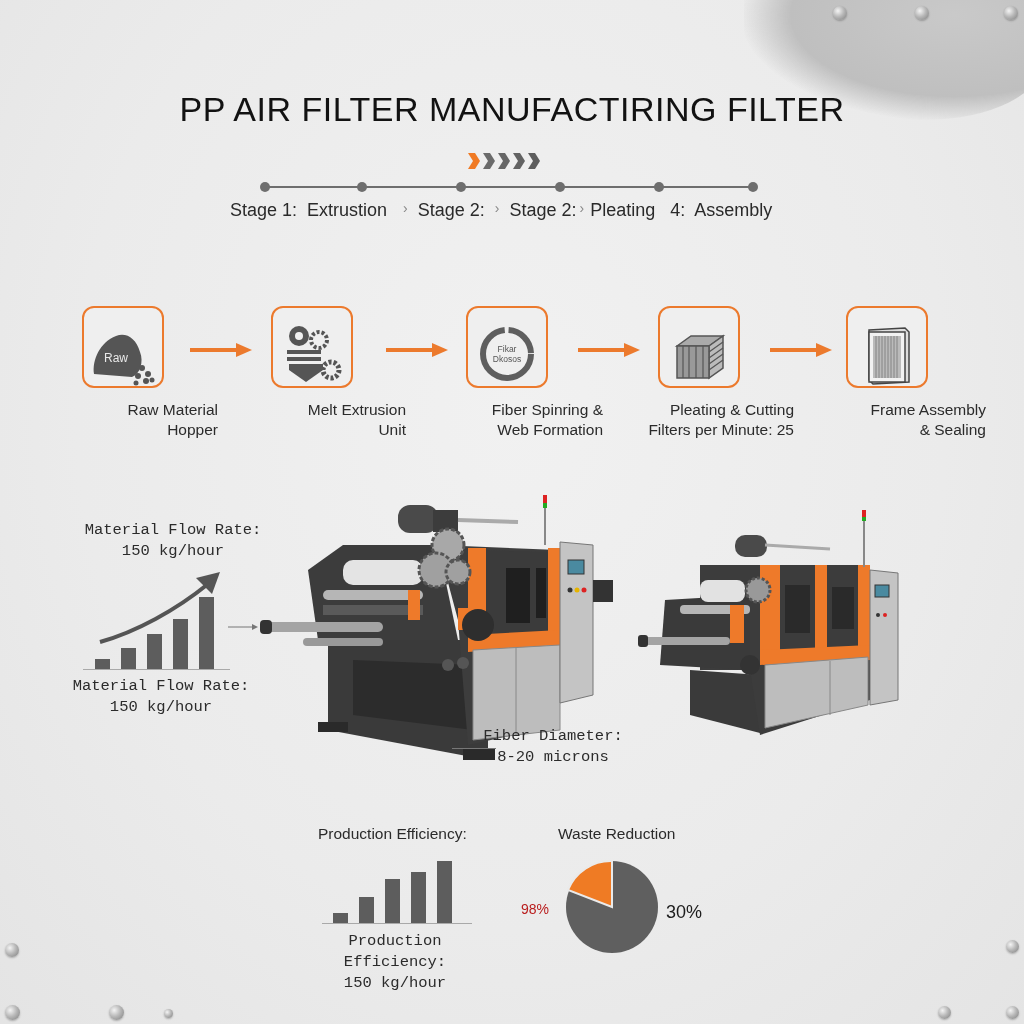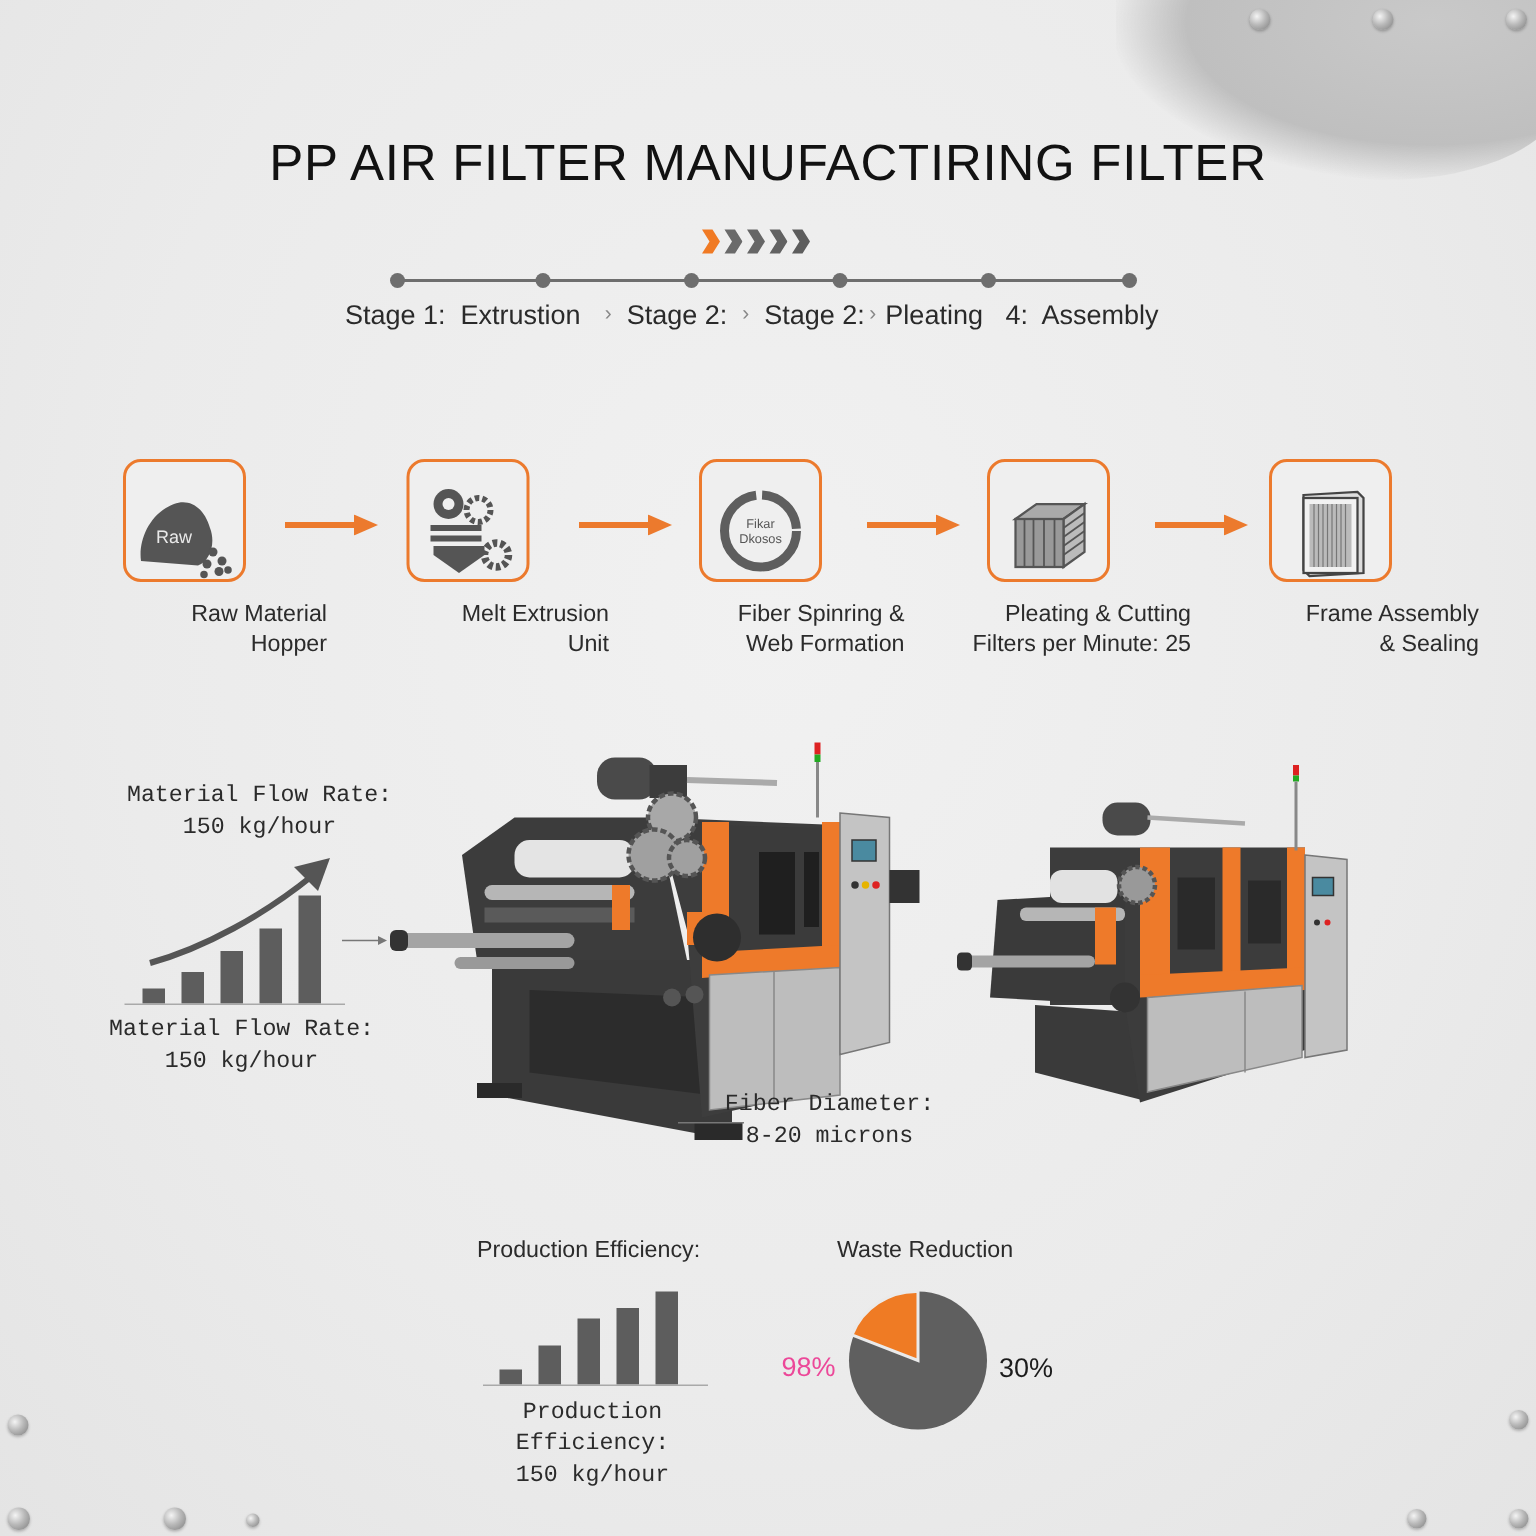--- a/index.html
+++ b/index.html
@@ -346,14 +346,14 @@
 <div class="abs note" style="left:310px;top:931px;width:170px">
   <div>Production Efficiency:</div>
   <div>150 kg/hour</div>
 </div>
 
 <div class="abs" style="left:558px;top:825px;font-size:15.5px;color:#2b2b2b">Waste Reduction</div>
 <svg class="abs" style="left:565px;top:860px" width="94" height="94" viewBox="0 0 94 94">
   <circle cx="47" cy="47" r="46" fill="#5f5f5f"></circle>
   <path d="M47 47 L47 1 A46 46 0 0 0 3 30 Z" fill="#ef7b24" stroke="#eaeaea" stroke-width="2"></path>
 </svg>
-<div class="abs" style="left:521px;top:901px;font-size:18px;color:#ec4899">98%</div>
+<div class="abs" style="left:521px;top:901px;font-size:14px;color:#b91c1c">98%</div>
 <div class="abs" style="left:666px;top:902px;font-size:18px;color:#1c1c1c">30%</div>
 
 </body></html>

